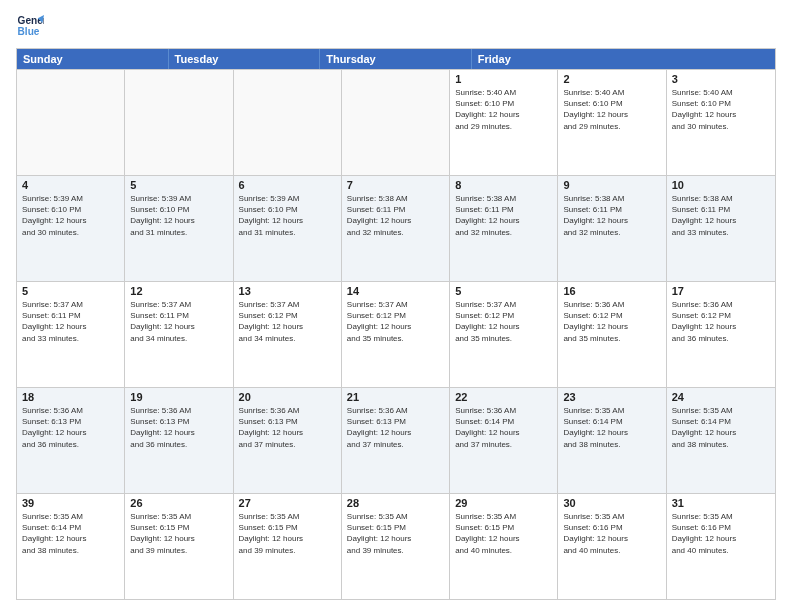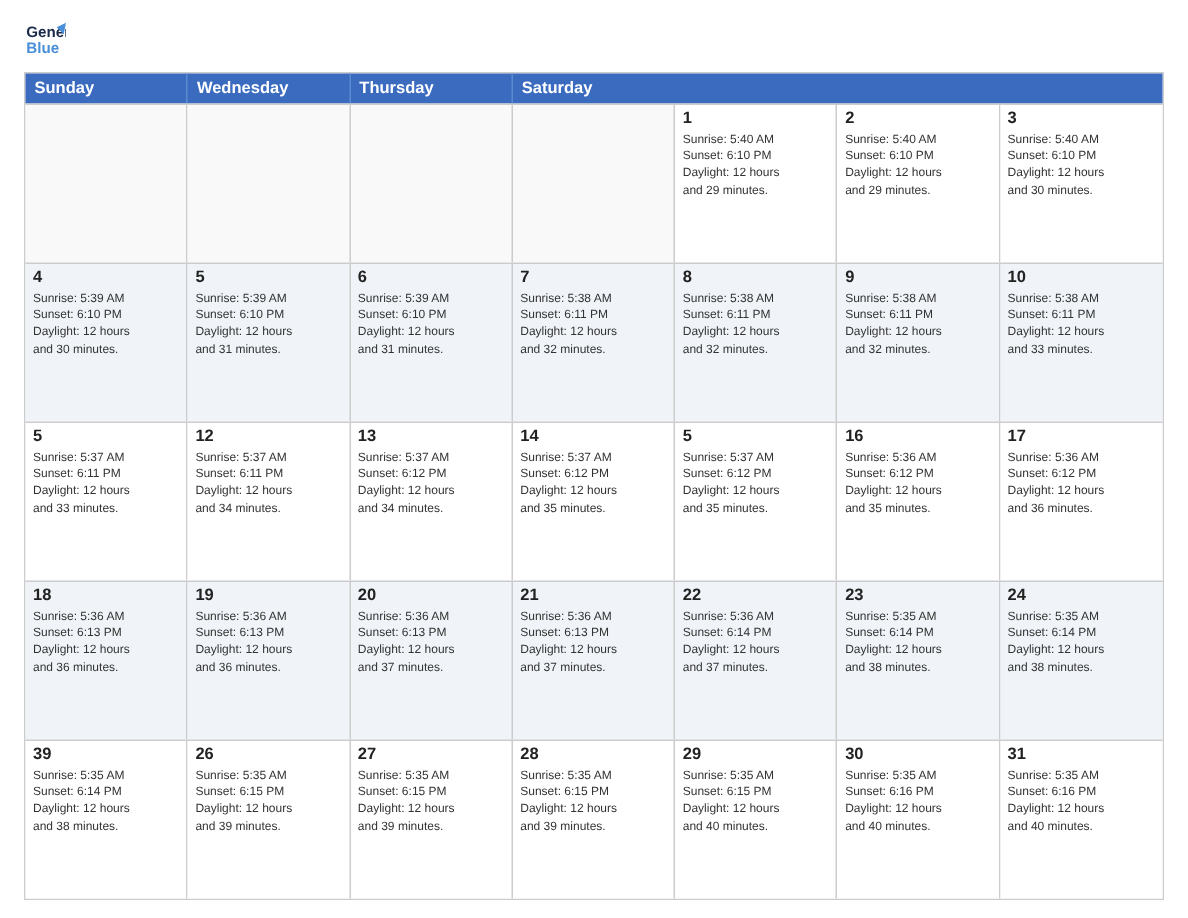--- a/index.html
+++ b/index.html
@@ -45,21 +45,21 @@
       color: #444;
     }
     .calendar {
       flex: 1;
       display: flex;
       flex-direction: column;
       border: 1px solid #ccc;
     }
     .calendar-header {
       display: grid;
-      grid-template-columns: repeat(7, 1fr);
+      grid-template-columns: repeat(5, 1fr);
       background: #3a6bbf;
     }
     .day-header {
       color: #fff;
       font-size: 11px;
       font-weight: bold;
       padding: 4px 6px;
       border-right: 1px solid #5a8bd0;
       text-align: left;
     }
@@ -117,23 +117,23 @@
     </div>
     <div class="title-section">
       <div class="main-title"></div>
       <div class="subtitle"></div>
     </div>
   </div>
 
   <div class="calendar">
     <div class="calendar-header" id="cal-header">
         <div class="day-header">Sunday</div>
-        <div class="day-header">Wednesday</div>
+        <div class="day-header">Tuesday</div>
         <div class="day-header">Thursday</div>
-        <div class="day-header">Saturday</div>
+        <div class="day-header">Friday</div>
       </div>
     <div class="calendar-body" id="cal-body">
         <div class="calendar-row">
           <div class="calendar-cell empty"></div>
           <div class="calendar-cell empty"></div>
           <div class="calendar-cell empty"></div>
           <div class="calendar-cell empty"></div>
           <div class="calendar-cell">
             <div class="day-number">1</div>
             <div class="cell-detail" style="white-space: pre-line;">Sunrise: 5:40 AM

